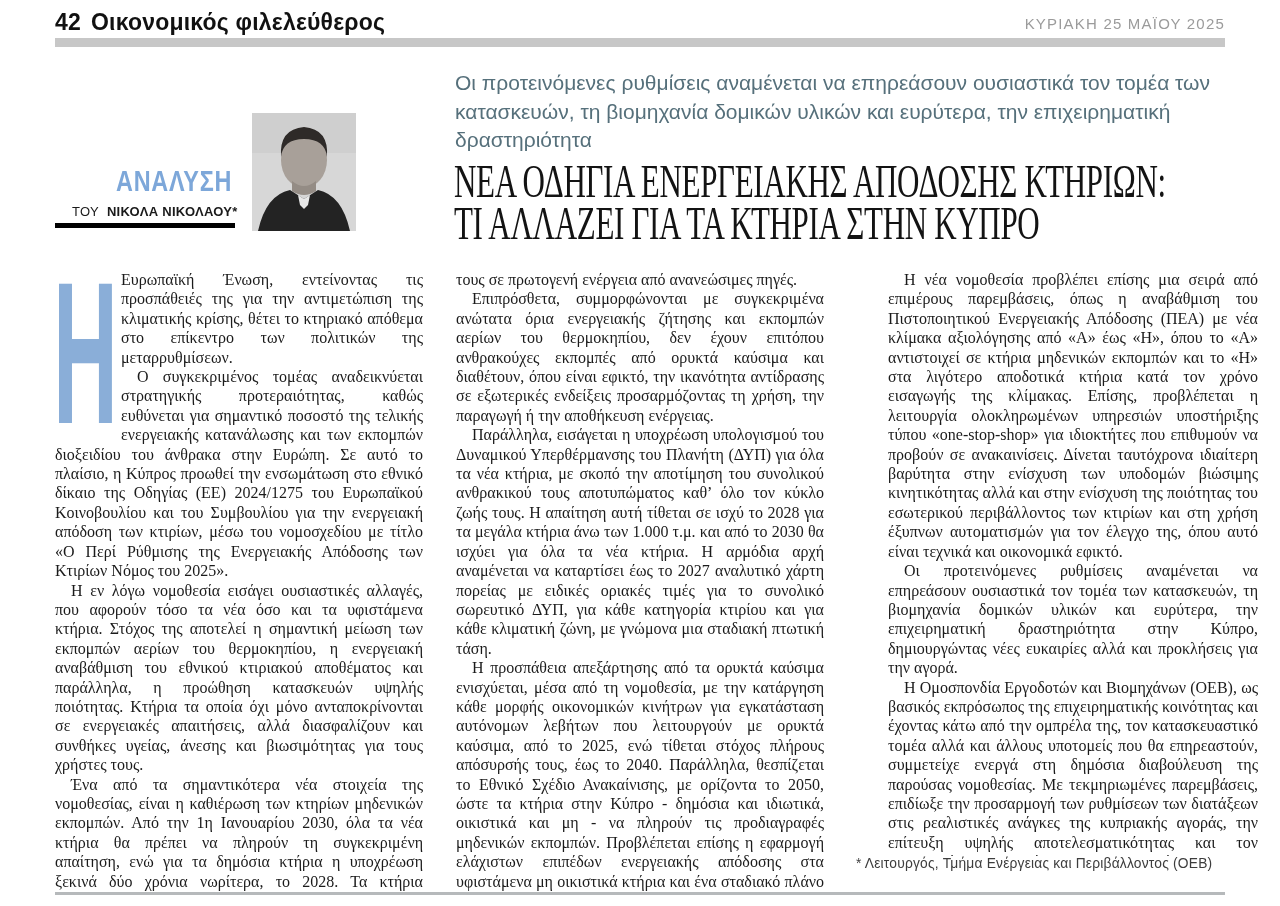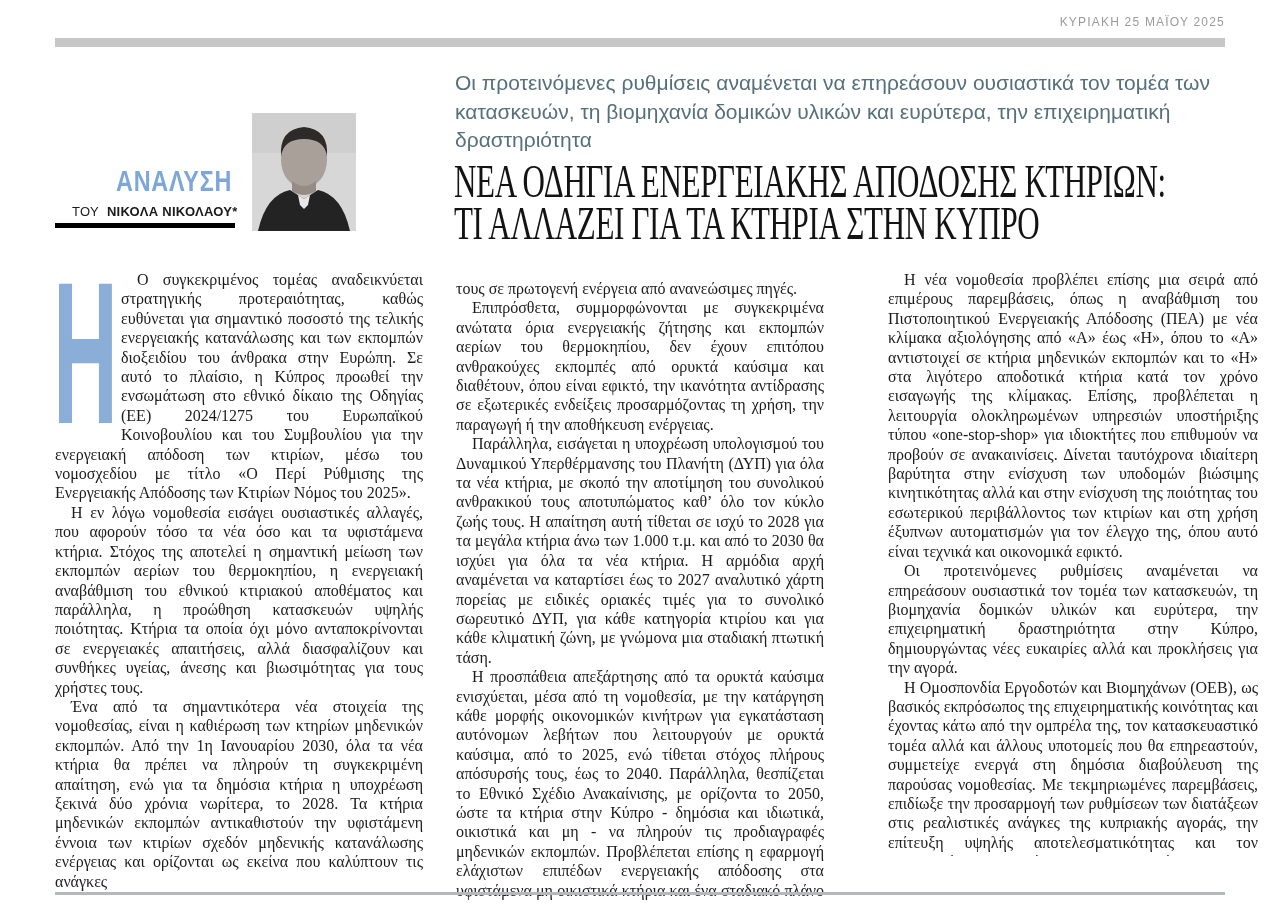--- a/index.html
+++ b/index.html
@@ -9,21 +9,21 @@
   }
   
   .header-left {
     position:absolute; left:55px; top:9px;
     font-weight:bold; font-size:23px; color:#111;
     letter-spacing:0.2px; white-space:nowrap;
   }
   .header-left .pagenum { margin-right:10px; }
   .header-right {
     position:absolute; right:55px; top:15px;
-    font-size:12px; color:#9b9b9b; letter-spacing:1.2px; white-space:nowrap;
+    font-size:15px; color:#9b9b9b; letter-spacing:1.2px; white-space:nowrap;
   }
   .header-rule {
     position:absolute; left:55px; width:1170px; top:38px; height:9px;
     background:#c7c7c7;
   }
   
   .analysis-label {
     position:absolute; left:116px; top:164px;
     font-weight:bold; font-size:30px; letter-spacing:1px;
     color:#7da7d9; white-space:nowrap;
@@ -62,21 +62,21 @@
   
   .col {
     position:absolute; top:270px; width:368px; height:622px;
     font-family:"Liberation Serif", serif;
     font-size:16px; line-height:19.4px; text-align:justify;
     color:#1b1b1b; overflow:hidden;
   }
   .col p { margin:0; }
   .col p.indent { text-indent:16px; }
   .col-1 { left:55px; }
-  .col-2 { left:456px;margin-top:9px; }
+  .col-2 { left:456px; }
   .col-3 { left:888px; width:370px; height:586px; }
   .dropcap-spacer { float:left; width:66px; height:156px; }
   .dropcap {
     position:absolute; left:53px; top:252px;
     font-family:"Liberation Sans", sans-serif; font-weight:bold;
     font-size:150px; line-height:1; color:#8aaed8;
     transform:scale(0.60,1.35); transform-origin:left top;
   }
   .footnote {
     position:absolute; left:856px; top:856px; width:370px;
@@ -86,20 +86,23 @@
   .bottom-rule {
     position:absolute; left:55px; width:1170px; top:892px; height:3px;
     background:#b6b9bb;
   }
 </style>
 </head>
 <body>
 
 <div class="page">
 
+  <div class="header-left">
+    <span class="pagenum">42</span><span>Οικονομικός φιλελεύθερος</span>
+  </div>
   <div class="header-right">ΚΥΡΙΑΚΗ 25 ΜΑΪΟΥ 2025</div>
   <div class="header-rule"></div>
 
   <div class="analysis-label">ΑΝΑΛΥΣΗ</div>
   <div class="author-line">
     <span class="prefix">ΤΟΥ</span>
     <span class="name">ΝΙΚΟΛΑ ΝΙΚΟΛΑΟΥ*</span>
   </div>
   <div class="author-rule"></div>
   <div class="author-photo">
@@ -118,34 +121,36 @@
 
   <div class="headline">
     <div class="hl-line">ΝΕΑ ΟΔΗΓΙΑ ΕΝΕΡΓΕΙΑΚΗΣ ΑΠΟΔΟΣΗΣ ΚΤΗΡΙΩΝ:</div>
     <div class="hl-line">ΤΙ ΑΛΛΑΖΕΙ ΓΙΑ ΤΑ ΚΤΗΡΙΑ ΣΤΗΝ ΚΥΠΡΟ</div>
   </div>
 
   <div class="dropcap">Η</div>
 
   <div class="col col-1">
     <div class="dropcap-spacer"></div>
+    <p>Ευρωπαϊκή Ένωση, εντείνοντας τις προσπάθειές της για την αντιμετώπιση της κλιματικής κρίσης, θέτει το κτηριακό απόθεμα στο επίκεντρο των πολιτικών της μεταρρυθμίσεων.</p>
     <p class="indent">Ο συγκεκριμένος τομέας αναδεικνύεται στρατηγικής προτεραιότητας, καθώς ευθύνεται για σημαντικό ποσοστό της τελικής ενεργειακής κατανάλωσης και των εκπομπών διοξειδίου του άνθρακα στην Ευρώπη. Σε αυτό το πλαίσιο, η Κύπρος προωθεί την ενσωμάτωση στο εθνικό δίκαιο της Οδηγίας (ΕΕ) 2024/1275 του Ευρωπαϊκού Κοινοβουλίου και του Συμβουλίου για την ενεργειακή απόδοση των κτιρίων, μέσω του νομοσχεδίου με τίτλο «Ο Περί Ρύθμισης της Ενεργειακής Απόδοσης των Κτιρίων Νόμος του 2025».</p>
     <p class="indent">Η εν λόγω νομοθεσία εισάγει ουσιαστικές αλλαγές, που αφορούν τόσο τα νέα όσο και τα υφιστάμενα κτήρια. Στόχος της αποτελεί η σημαντική μείωση των εκπομπών αερίων του θερμοκηπίου, η ενεργειακή αναβάθμιση του εθνικού κτιριακού αποθέματος και παράλληλα, η προώθηση κατασκευών υψηλής ποιότητας. Κτήρια τα οποία όχι μόνο ανταποκρίνονται σε ενεργειακές απαιτήσεις, αλλά διασφαλίζουν και συνθήκες υγείας, άνεσης και βιωσιμότητας για τους χρήστες τους.</p>
     <p class="indent">Ένα από τα σημαντικότερα νέα στοιχεία της νομοθεσίας, είναι η καθιέρωση των κτηρίων μηδενικών εκπομπών. Από την 1η Ιανουαρίου 2030, όλα τα νέα κτήρια θα πρέπει να πληρούν τη συγκεκριμένη απαίτηση, ενώ για τα δημόσια κτήρια η υποχρέωση ξεκινά δύο χρόνια νωρίτερα, το 2028. Τα κτήρια μηδενικών εκπομπών αντικαθιστούν την υφιστάμενη έννοια των κτιρίων σχεδόν μηδενικής κατανάλωσης ενέργειας και ορίζονται ως εκείνα που καλύπτουν τις ανάγκες</p>
   </div>
 
   <div class="col col-2">
     <p>τους σε πρωτογενή ενέργεια από ανανεώσιμες πηγές.</p>
     <p class="indent">Επιπρόσθετα, συμμορφώνονται με συγκεκριμένα ανώτατα όρια ενεργειακής ζήτησης και εκπομπών αερίων του θερμοκηπίου, δεν έχουν επιτόπου ανθρακούχες εκπομπές από ορυκτά καύσιμα και διαθέτουν, όπου είναι εφικτό, την ικανότητα αντίδρασης σε εξωτερικές ενδείξεις προσαρμόζοντας τη χρήση, την παραγωγή ή την αποθήκευση ενέργειας.</p>
     <p class="indent">Παράλληλα, εισάγεται η υποχρέωση υπολογισμού του Δυναμικού Υπερθέρμανσης του Πλανήτη (ΔΥΠ) για όλα τα νέα κτήρια, με σκοπό την αποτίμηση του συνολικού ανθρακικού τους αποτυπώματος καθ’ όλο τον κύκλο ζωής τους. Η απαίτηση αυτή τίθεται σε ισχύ το 2028 για τα μεγάλα κτήρια άνω των 1.000 τ.μ. και από το 2030 θα ισχύει για όλα τα νέα κτήρια. Η αρμόδια αρχή αναμένεται να καταρτίσει έως το 2027 αναλυτικό χάρτη πορείας με ειδικές οριακές τιμές για το συνολικό σωρευτικό ΔΥΠ, για κάθε κατηγορία κτιρίου και για κάθε κλιματική ζώνη, με γνώμονα μια σταδιακή πτωτική τάση.</p>
     <p class="indent">Η προσπάθεια απεξάρτησης από τα ορυκτά καύσιμα ενισχύεται, μέσα από τη νομοθεσία, με την κατάργηση κάθε μορφής οικονομικών κινήτρων για εγκατάσταση αυτόνομων λεβήτων που λειτουργούν με ορυκτά καύσιμα, από το 2025, ενώ τίθεται στόχος πλήρους απόσυρσής τους, έως το 2040. Παράλληλα, θεσπίζεται το Εθνικό Σχέδιο Ανακαίνισης, με ορίζοντα το 2050, ώστε τα κτήρια στην Κύπρο - δημόσια και ιδιωτικά, οικιστικά και μη - να πληρούν τις προδιαγραφές μηδενικών εκπομπών. Προβλέπεται επίσης η εφαρμογή ελάχιστων επιπέδων ενεργειακής απόδοσης στα υφιστάμενα μη οικιστικά κτήρια και ένα σταδιακό πλάνο ανακαινίσεων στα οικιστικά κτήρια, με ορόσημα τα έτη 2030, 2040 και 2050.</p>
   </div>
 
   <div class="col col-3">
     <p class="indent">Η νέα νομοθεσία προβλέπει επίσης μια σειρά από επιμέρους παρεμβάσεις, όπως η αναβάθμιση του Πιστοποιητικού Ενεργειακής Απόδοσης (ΠΕΑ) με νέα κλίμακα αξιολόγησης από «Α» έως «Η», όπου το «Α» αντιστοιχεί σε κτήρια μηδενικών εκπομπών και το «Η» στα λιγότερο αποδοτικά κτήρια κατά τον χρόνο εισαγωγής της κλίμακας. Επίσης, προβλέπεται η λειτουργία ολοκληρωμένων υπηρεσιών υποστήριξης τύπου «one-stop-shop» για ιδιοκτήτες που επιθυμούν να προβούν σε ανακαινίσεις. Δίνεται ταυτόχρονα ιδιαίτερη βαρύτητα στην ενίσχυση των υποδομών βιώσιμης κινητικότητας αλλά και στην ενίσχυση της ποιότητας του εσωτερικού περιβάλλοντος των κτιρίων και στη χρήση έξυπνων αυτοματισμών για τον έλεγχο της, όπου αυτό είναι τεχνικά και οικονομικά εφικτό.</p>
     <p class="indent">Οι προτεινόμενες ρυθμίσεις αναμένεται να επηρεάσουν ουσιαστικά τον τομέα των κατασκευών, τη βιομηχανία δομικών υλικών και ευρύτερα, την επιχειρηματική δραστηριότητα στην Κύπρο, δημιουργώντας νέες ευκαιρίες αλλά και προκλήσεις για την αγορά.</p>
     <p class="indent">Η Ομοσπονδία Εργοδοτών και Βιομηχάνων (ΟΕΒ), ως βασικός εκπρόσωπος της επιχειρηματικής κοινότητας και έχοντας κάτω από την ομπρέλα της, τον κατασκευαστικό τομέα αλλά και άλλους υποτομείς που θα επηρεαστούν, συμμετείχε ενεργά στη δημόσια διαβούλευση της παρούσας νομοθεσίας. Με τεκμηριωμένες παρεμβάσεις, επιδίωξε την προσαρμογή των ρυθμίσεων των διατάξεων στις ρεαλιστικές ανάγκες της κυπριακής αγοράς, την επίτευξη υψηλής αποτελεσματικότητας και τον μετριασμό των επιπτώσεων στις επιχειρήσεις και την κοινωνία στο σύνολό της.</p>
   </div>
 
+  <div class="footnote">* Λειτουργός, Τμήμα Ενέργειας και Περιβάλλοντος (ΟΕΒ)</div>
 
   <div class="bottom-rule"></div>
 
 </div>
 
 </body></html>

